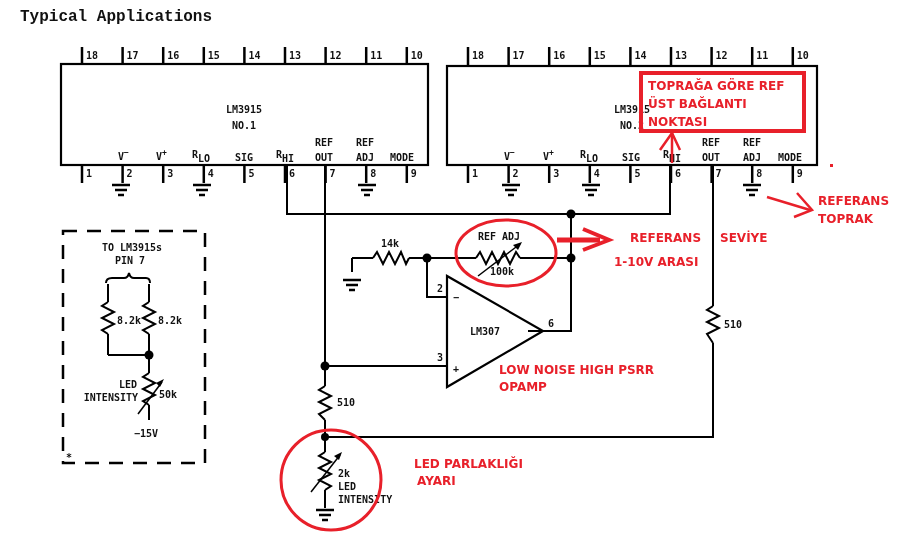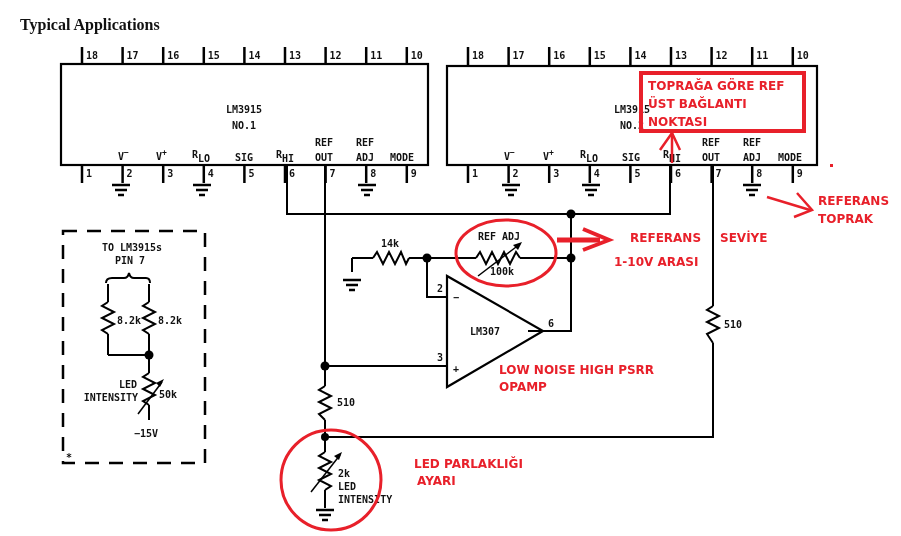--- a/index.html
+++ b/index.html
@@ -1,18 +1,18 @@
 <!DOCTYPE html>
 <html><head>
 <meta charset="utf-8">
 <style>
   html, body { margin: 0; padding: 0; background: #ffffff; }
   body { width: 901px; height: 536px; position: relative; overflow: hidden; font-family: "Liberation Sans", sans-serif; }
   svg { position: absolute; left: 0; top: 0; }
-  .title { position: absolute; left: 20px; top: 16px; font-family: Liberation Serif, serif; font-weight: bold; font-size: 16px; color: #111; }
+  .title { position: absolute; left: 20px; top: 8px; font-family: Liberation Mono, monospace; font-weight: bold; font-size: 16px; color: #111; }
   .w { stroke: #000; stroke-width: 2; fill: none; }
   .wt { stroke: #000; stroke-width: 2.2; fill: none; }
   .lbl { font-family: "DejaVu Sans Mono", monospace; font-size: 10px; fill: #111; font-weight: bold; }
   .pin { font-family: "DejaVu Sans Mono", monospace; font-size: 10px; fill: #111; font-weight: bold; }
   .ann { font-family: "DejaVu Sans", sans-serif; font-size: 12px; font-weight: bold; fill: #e8202a; }
   .dash { stroke: #000; stroke-width: 2.5; fill: none; stroke-dasharray: 14 10; }
 </style>
 </head>
 <body>
 

